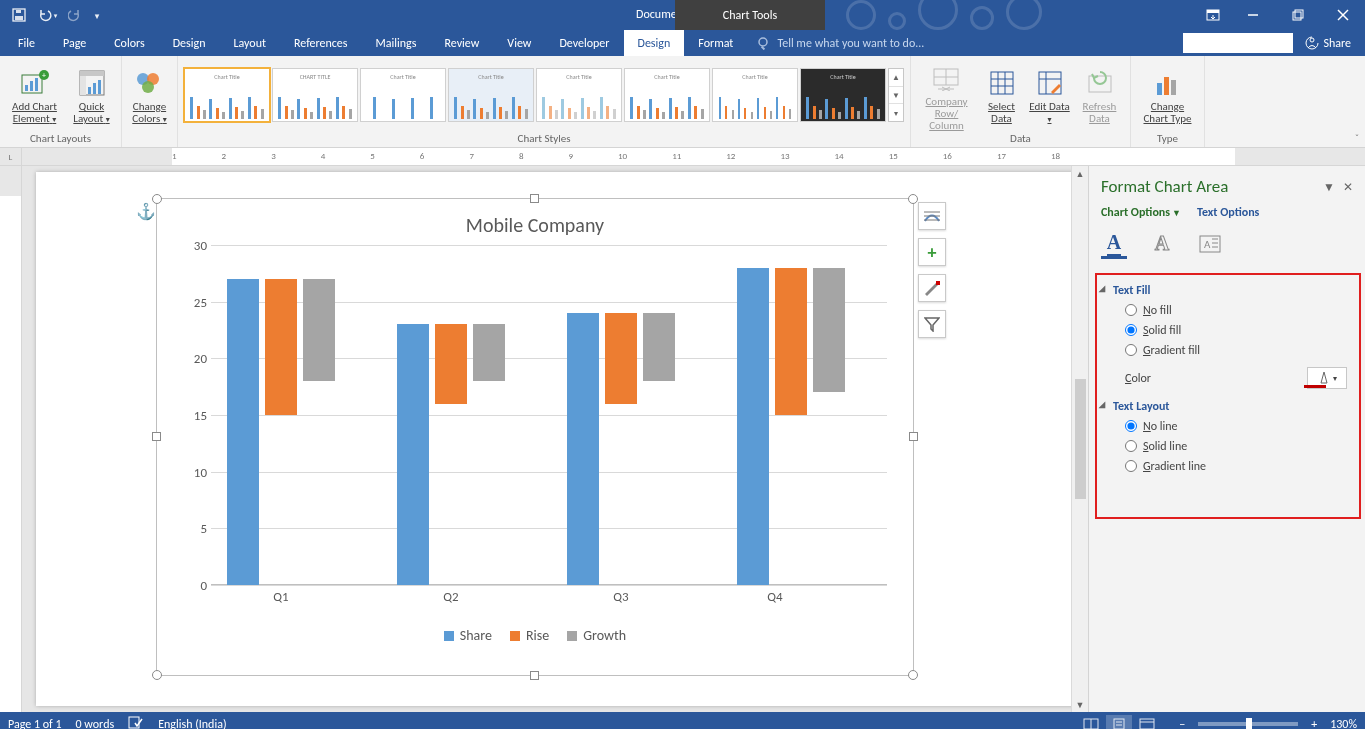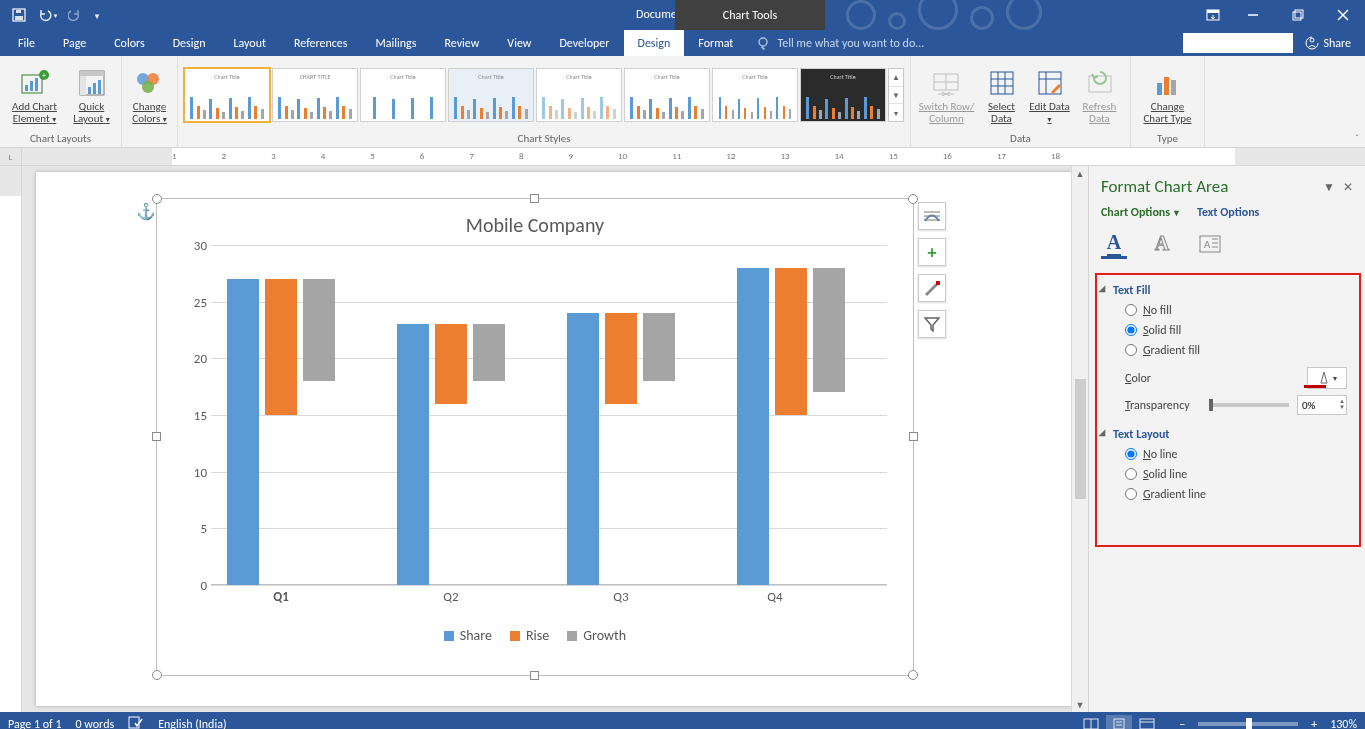--- a/index.html
+++ b/index.html
@@ -433,21 +433,21 @@
       <div class="big-btn disabled">
         <div class="ic">
             <svg width="30" height="26">
               <rect x="2" y="4" width="24" height="16" fill="none" stroke="#888"></rect>
               <line x1="2" y1="12" x2="26" y2="12" stroke="#888"></line>
               <line x1="14" y1="4" x2="14" y2="20" stroke="#888"></line>
               <path d="M6 24 h8 M10 22 l4 2 -4 2" stroke="#888" fill="none"></path>
               <path d="M22 24 h-8 M18 22 l-4 2 4 2" stroke="#888" fill="none"></path>
             </svg>
           </div>
-        <div class="lbl">Switch Row/ Column</div>
+        <div class="lbl">Company Row/ Column</div>
       </div>
       <div class="big-btn" style="width:44px;">
         <div class="ic">
             <svg width="26" height="26">
               <rect x="2" y="2" width="22" height="22" fill="none" stroke="#2b579a"></rect>
               <line x1="2" y1="9" x2="24" y2="9" stroke="#2b579a"></line>
               <line x1="2" y1="16" x2="24" y2="16" stroke="#2b579a"></line>
               <line x1="9" y1="2" x2="9" y2="24" stroke="#2b579a"></line>
               <line x1="16" y1="2" x2="16" y2="24" stroke="#2b579a"></line>
             </svg>
@@ -580,21 +580,21 @@
                 <div class="bar s2" style="height: 90.6667px; background: rgb(237, 125, 49);"></div>
                 <div class="bar s3" style="height: 68px; background: rgb(165, 165, 165);"></div>
               </div>
               <div class="cat-group" style="left: 520px; width: 120px;">
                 <div class="bar s1" style="height: 317.333px; background: rgb(91, 155, 213);"></div>
                 <div class="bar s2" style="height: 147.333px; background: rgb(237, 125, 49);"></div>
                 <div class="bar s3" style="height: 124.667px; background: rgb(165, 165, 165);"></div>
               </div>
             </div>
           <div class="x-labels" id="xlabels">
-              <div class="x-lbl" style="left: -5px; font-weight: bold;">Q1</div>
+              <div class="x-lbl" style="left: -5px;">Q1</div>
               <div class="x-lbl" style="left: 165px;">Q2</div>
               <div class="x-lbl" style="left: 335px;">Q3</div>
               <div class="x-lbl" style="left: 489px;">Q4</div>
             </div>
           <div class="legend" id="legend">
               <div class="item">
                 <span class="sw" style="background: rgb(91, 155, 213);"></span>
                 <span>Share</span>
               </div>
               <div class="item">
@@ -691,27 +691,20 @@
         <div class="row-ctrl">
           <span><span class="underline-letter">C</span><span>olor</span></span>
           <div class="color-btn">
             <svg width="14" height="14">
                 <path d="M7 1 L10 12 H4 Z" fill="#fff" stroke="#666"></path>
               </svg>
               <span style="font-size:8px;">▾</span>
             <div style="position:absolute; width:22px; height:3px; background:#c00000; margin-top:16px; margin-left:-24px;"></div>
           </div>
         </div>
-        <div class="trans-row">
-          <span style="width:76px;"><span class="underline-letter">T</span>ransparency</span>
-          <div class="track">
-              <div class="thumb"></div>
-            </div>
-          <span class="spinner"><input type="text" value="0%" style=""></span>
-        </div>
 
         <div class="fp-section-title">Text Layout</div>
         <div class="fp-options">
           <label>
               <input type="radio" name="to" checked="" style="">
               <span><span class="underline-letter">N</span><span>o line</span></span>
             </label>
           <label>
               <input type="radio" name="to" style="">
               <span><span class="underline-letter">S</span><span>olid line</span></span>

